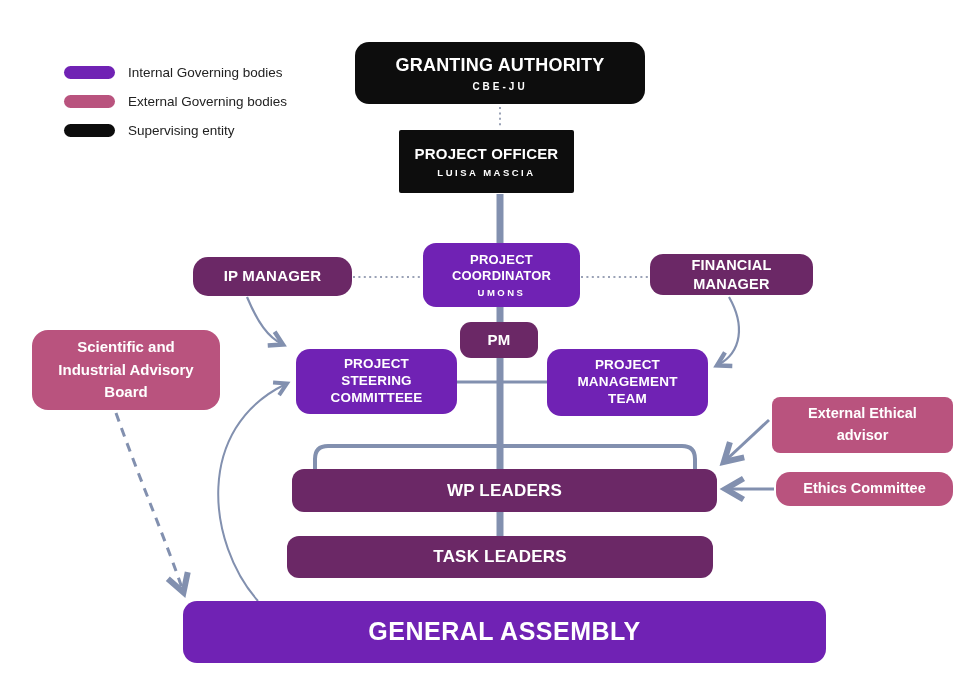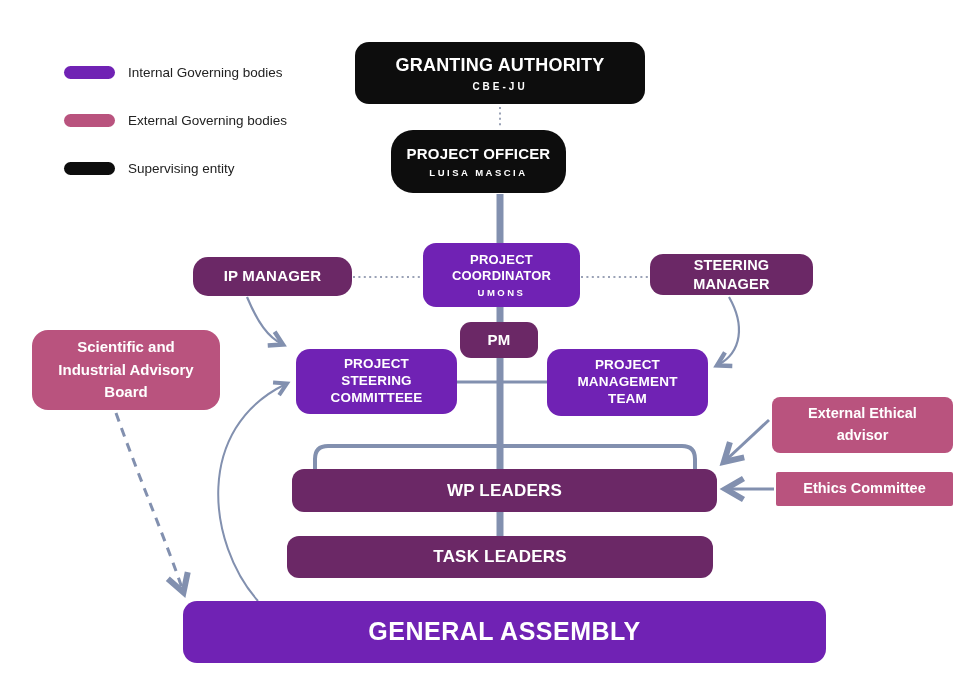--- a/index.html
+++ b/index.html
@@ -35,21 +35,21 @@
   .fs14{font-size:14.5px;}
   .fs15{font-size:15px;}
   .fs17{font-size:17px;}
   .fs18{font-size:18px;}
   .fs25{font-size:25px;letter-spacing:.5px;}
   .nsub{font-size:10px;font-weight:600;letter-spacing:3px;margin-top:4px;white-space:nowrap;}
   .nsub.sm{font-size:9.5px;letter-spacing:2.5px;margin-top:3px;}
   .soft{font-weight:bold;line-height:1.5;}
 
   
-  .legend{position:absolute;left:64px;top:66px;z-index:2;display:flex;flex-direction:column;gap:35px;}
+  .legend{position:absolute;left:64px;top:66px;z-index:2;display:flex;flex-direction:column;gap:16px;}
   .legend-row{display:flex;align-items:center;height:13px;}
   .pill{width:51px;height:13px;border-radius:7px;display:inline-block;flex:0 0 auto;}
   .legend-label{margin-left:13px;font-size:13.5px;color:#222222;line-height:13px;}
 </style>
 </head>
 <body>
 
 <div class="canvas">
 
   <svg class="connectors" width="969" height="687" viewBox="0 0 969 687">
@@ -92,36 +92,36 @@
       <span class="pill black"></span>
       <span class="legend-label">Supervising entity</span>
     </div>
   </div>
 
   <div class="node black" style="left:355px;top:42px;width:290px;height:62px;border-radius:14px;">
     <div class="ntitle fs18">GRANTING AUTHORITY</div>
     <div class="nsub">CBE-JU</div>
   </div>
 
-  <div class="node black" style="left:391px;top:130px;width:175px;height:63px;border-radius:22px;">
+  <div class="node black" style="left:399px;top:130px;width:175px;height:63px;border-radius:2px;">
     <div class="ntitle fs15">PROJECT OFFICER</div>
     <div class="nsub sm">LUISA MASCIA</div>
   </div>
 
   <div class="node violet" style="left:423px;top:243px;width:157px;height:64px;border-radius:13px;padding:20px 4px;">
     <div class="ntitle fs13">PROJECT COORDINATOR</div>
     <div class="nsub sm">UMONS</div>
   </div>
 
   <div class="node plum" style="left:193px;top:257px;width:159px;height:39px;border-radius:15px;">
     <div class="ntitle fs15">IP MANAGER</div>
   </div>
 
   <div class="node plum" style="left:650px;top:254px;width:163px;height:41px;border-radius:13px;">
-    <div class="ntitle fs14">STEERING MANAGER</div>
+    <div class="ntitle fs14">FINANCIAL MANAGER</div>
   </div>
 
   <div class="node plum" style="left:460px;top:322px;width:78px;height:36px;border-radius:11px;">
     <div class="ntitle fs15">PM</div>
   </div>
 
   <div class="node violet" style="left:296px;top:349px;width:161px;height:65px;border-radius:14px;">
     <div class="ntitle fs135">PROJECT STEERING COMMITTEEE</div>
   </div>
 
@@ -130,21 +130,21 @@
   </div>
 
   <div class="node pink" style="left:32px;top:330px;width:188px;height:80px;border-radius:16px;">
     <div class="soft fs15">Scientific and Industrial Advisory Board</div>
   </div>
 
   <div class="node pink" style="left:772px;top:397px;width:181px;height:56px;border-radius:8px;">
     <div class="soft fs14">External Ethical advisor</div>
   </div>
 
-  <div class="node pink" style="left:776px;top:472px;width:177px;height:34px;border-radius:2px;">
+  <div class="node pink" style="left:776px;top:472px;width:177px;height:34px;border-radius:14px;">
     <div class="soft fs14">Ethics Committee</div>
   </div>
 
   <div class="node plum" style="left:292px;top:469px;width:425px;height:43px;border-radius:12px;">
     <div class="ntitle fs17">WP LEADERS</div>
   </div>
 
   <div class="node plum" style="left:287px;top:536px;width:426px;height:42px;border-radius:12px;">
     <div class="ntitle fs17">TASK LEADERS</div>
   </div>

